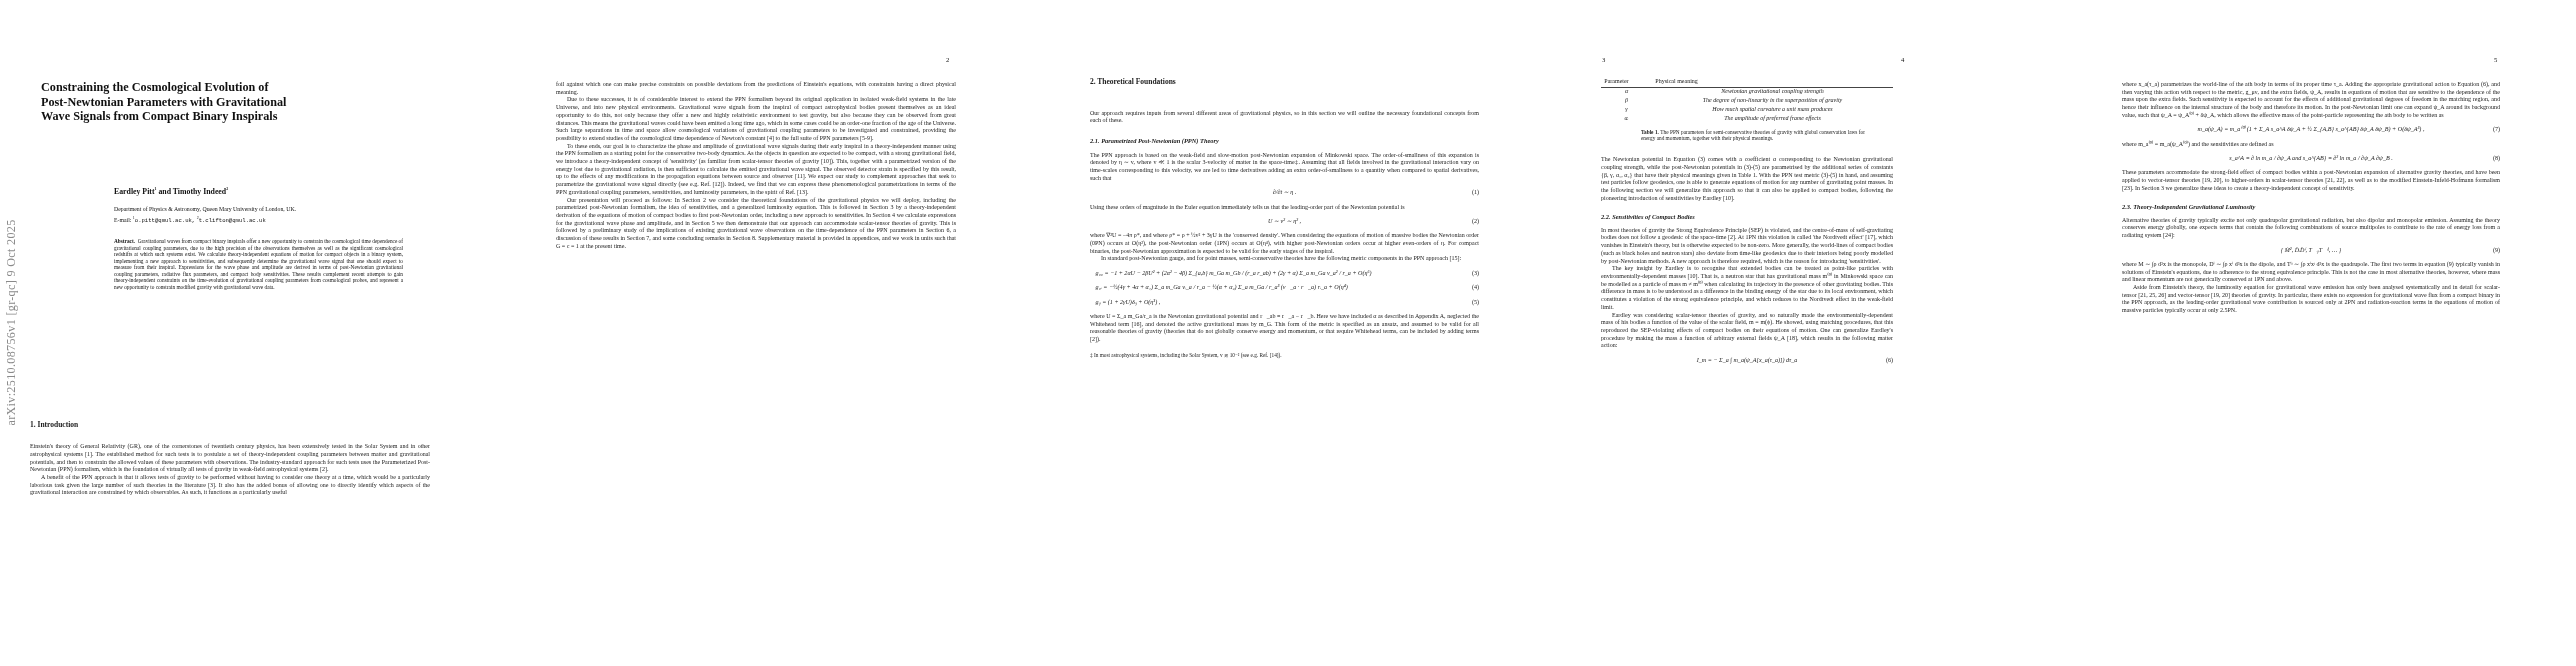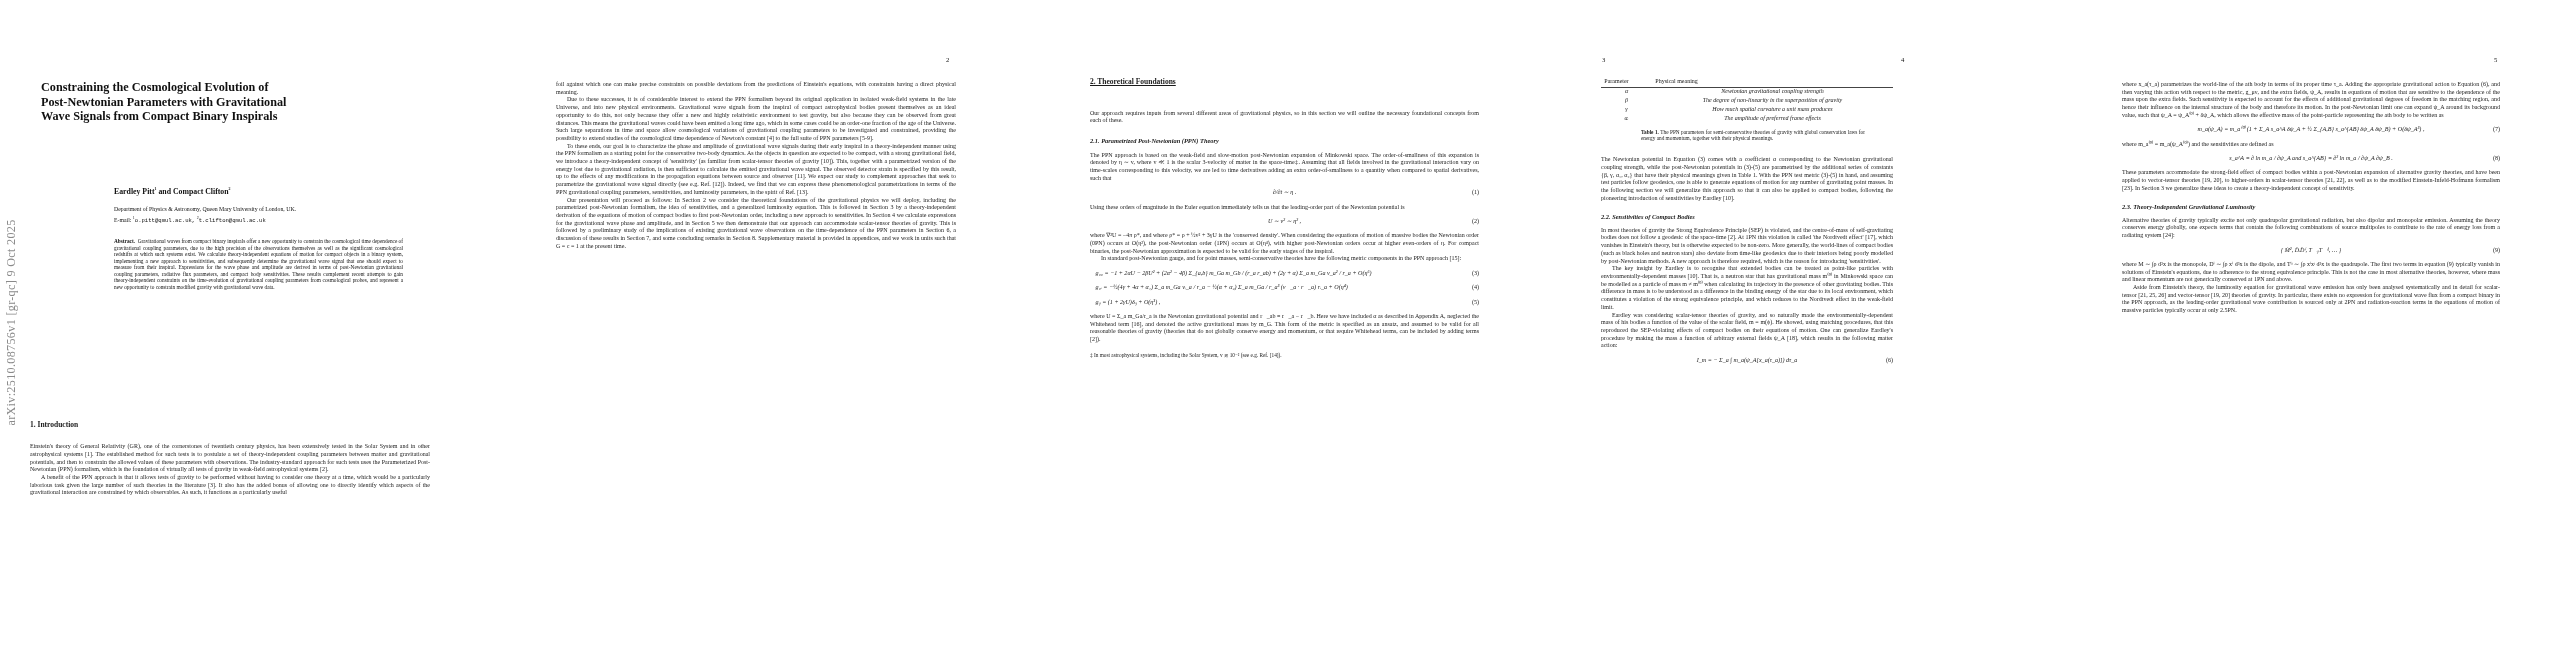--- a/index.html
+++ b/index.html
@@ -50,21 +50,21 @@
   <div class="page">
     <div class="stamp">
       <span>arXiv:2510.08756v1  [gr-qc]  9 Oct 2025</span>
     </div>
     <h1 class="title">
       <span>Constraining the Cosmological Evolution of</span><br>
       <span>Post-Newtonian Parameters with Gravitational</span><br>
       <span>Wave Signals from Compact Binary Inspirals</span>
     </h1>
     <div class="authors">
-      <span>Eardley Pitt</span><sup>1</sup><span style="white-space:pre"> and </span><span>Compact Clifton</span><sup>2</sup>
+      <span>Eardley Pitt</span><sup>1</sup><span style="white-space:pre"> and </span><span>Timothy Indeed</span><sup>2</sup>
     </div>
     <div class="affil">Department of Physics &amp; Astronomy, Queen Mary University of London, UK.</div>
     <div class="email">
       <span style="white-space:pre">E-mail: </span><sup>1</sup><span class="mono">o.pitt@qmul.ac.uk,</span>
       <sup>2</sup><span class="mono">t.clifton@qmul.ac.uk</span>
     </div>
     <div class="abstract">
       <b>Abstract.</b>&nbsp;&nbsp;<span>Gravitational waves from compact binary inspirals offer a new opportunity to constrain the cosmological time dependence of gravitational coupling parameters, due to the high precision of the observations themselves as well as the significant cosmological redshifts at which such systems exist. We calculate theory-independent equations of motion for compact objects in a binary system, implementing a new approach to sensitivities, and subsequently determine the gravitational wave signal that one should expect to measure from their inspiral. Expressions for the wave phase and amplitude are derived in terms of post-Newtonian gravitational coupling parameters, radiative flux parameters, and compact body sensitivities. These results complement recent attempts to gain theory-independent constraints on the time-evolution of gravitational coupling parameters from cosmological probes, and represent a new opportunity to constrain modified gravity with gravitational wave data.</span>
     </div>
     <div class="textcol" style="left:30px; top:421px; width:400px;">
@@ -80,21 +80,21 @@
       <p class="noind">foil against which one can make precise constraints on possible deviations from the predictions of Einstein's equations, with constraints having a direct physical meaning.</p>
       <p>Due to these successes, it is of considerable interest to extend the PPN formalism beyond its original application in isolated weak-field systems in the late Universe, and into new physical environments. Gravitational wave signals from the inspiral of compact astrophysical bodies present themselves as an ideal opportunity to do this, not only because they offer a new and highly relativistic environment to test gravity, but also because they can be observed from great distances. This means the gravitational waves could have been emitted a long time ago, which in some cases could be an order-one fraction of the age of the Universe. Such large separations in time and space allow cosmological variations of gravitational coupling parameters to be investigated and constrained, providing the possibility to extend studies of the cosmological time dependence of Newton's constant [4] to the full suite of PPN parameters [5-9].</p>
       <p>To these ends, our goal is to characterize the phase and amplitude of gravitational wave signals during their early inspiral in a theory-independent manner using the PPN formalism as a starting point for the conservative two-body dynamics. As the objects in question are expected to be compact, with a strong gravitational field, we introduce a theory-independent concept of 'sensitivity' (as familiar from scalar-tensor theories of gravity [10]). This, together with a parametrized version of the energy lost due to gravitational radiation, is then sufficient to calculate the emitted gravitational wave signal. The observed detector strain is specified by this result, up to the effects of any modifications in the propagation equations between source and observer [11]. We expect our study to complement approaches that seek to parametrize the gravitational wave signal directly (see e.g. Ref. [12]). Indeed, we find that we can express these phenomenological parametrizations in terms of the PPN gravitational coupling parameters, sensitivities, and luminosity parameters, in the spirit of Ref. [13].</p>
       <p>Our presentation will proceed as follows: In Section 2 we consider the theoretical foundations of the gravitational physics we will deploy, including the parametrized post-Newtonian formalism, the idea of sensitivities, and a generalized luminosity equation. This is followed in Section 3 by a theory-independent derivation of the equations of motion of compact bodies to first post-Newtonian order, including a new approach to sensitivities. In Section 4 we calculate expressions for the gravitational wave phase and amplitude, and in Section 5 we then demonstrate that our approach can accommodate scalar-tensor theories of gravity. This is followed by a preliminary study of the implications of existing gravitational wave observations on the time-dependence of the PPN parameters in Section 6, a discussion of these results in Section 7, and some concluding remarks in Section 8. Supplementary material is provided in appendices, and we work in units such that G = c = 1 at the present time.</p>
     </div>
   </div>
 
   <div class="page">
     <div class="pnum" style="left:572px;">3</div>
     <div class="textcol" style="left:60px; top:78px; width:389px;">
-      <h2 class="h-sec" style="margin-bottom:24px;text-decoration:underline;">2.  Theoretical Foundations</h2>
+      <h2 class="h-sec" style="margin-bottom:24px;">2.  Theoretical Foundations</h2>
       <p class="noind">Our approach requires inputs from several different areas of gravitational physics, so in this section we will outline the necessary foundational concepts from each of these.</p>
       <h3 class="h-sub" style="margin:12.2px 0 6.7px 0;">2.1.  Parametrized Post-Newtonian (PPN) Theory</h3>
       <p class="noind">The PPN approach is based on the weak-field and slow-motion post-Newtonian expansion of Minkowski space. The order-of-smallness of this expansion is denoted by η ∼ v, where v ≪ 1 is the scalar 3-velocity of matter in the space-time‡. Assuming that all fields involved in the gravitational interaction vary on time-scales corresponding to this velocity, we are led to time derivatives adding an extra order-of-smallness to a quantity when compared to spatial derivatives, such that</p>
       <div class="eq"><span>∂/∂t ∼ η .</span><span class="eqnum">(1)</span></div>
       <p class="noind">Using these orders of magnitude in the Euler equation immediately tells us that the leading-order part of the Newtonian potential is</p>
       <div class="eq"><span>U ∼ v² ∼ η² ,</span><span class="eqnum">(2)</span></div>
       <p class="noind">where ∇²U = −4π ρ*, and where ρ* = ρ + ½v² + 3γU is the 'conserved density'. When considering the equations of motion of massive bodies the Newtonian order (0PN) occurs at O(η²), the post-Newtonian order (1PN) occurs at O(η⁴), with higher post-Newtonian orders occur at higher even-orders of η. For compact binaries, the post-Newtonian approximation is expected to be valid for the early stages of the inspiral.</p>
       <p>In standard post-Newtonian gauge, and for point masses, semi-conservative theories have the following metric components in the PPN approach [15]:</p>
       <div class="eq left"><span>g₀₀ = −1 + 2αU − 2βU² + (2α² − 4β) Σ_{a,b} m_Ga m_Gb / (r_a r_ab) + (2γ + α) Σ_a m_Ga v_a² / r_a + O(η⁶)</span><span class="eqnum">(3)</span></div>
       <div class="eq left"><span>g₀ᵢ = −½(4γ + 4α + α₁) Σ_a m_Ga vᵢ_a / r_a − ½(α + α₂) Σ_a m_Ga / r_a³ (v⃗_a · r⃗_a) rᵢ_a + O(η⁴)</span><span class="eqnum">(4)</span></div>

